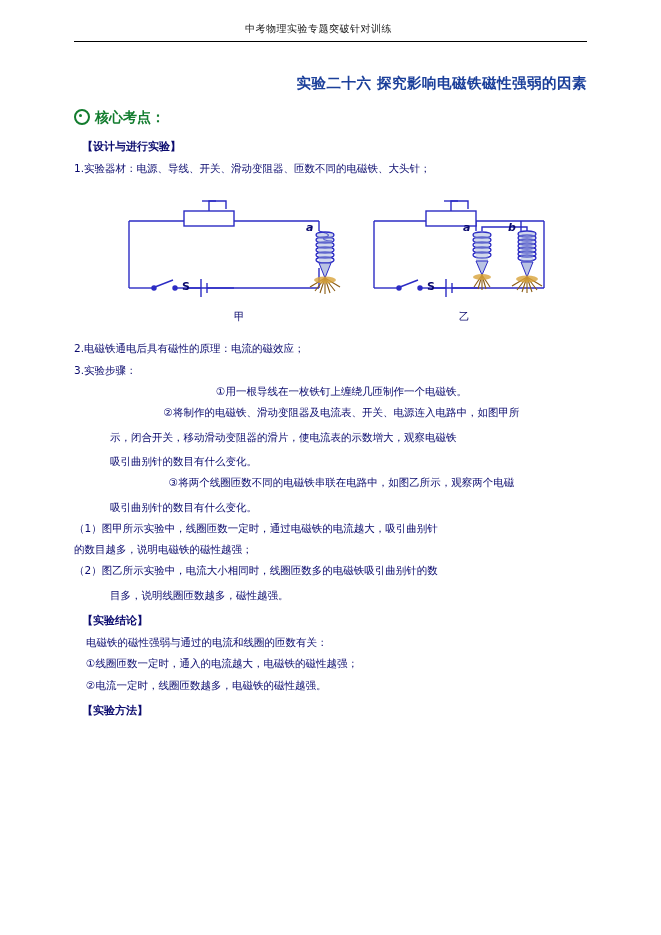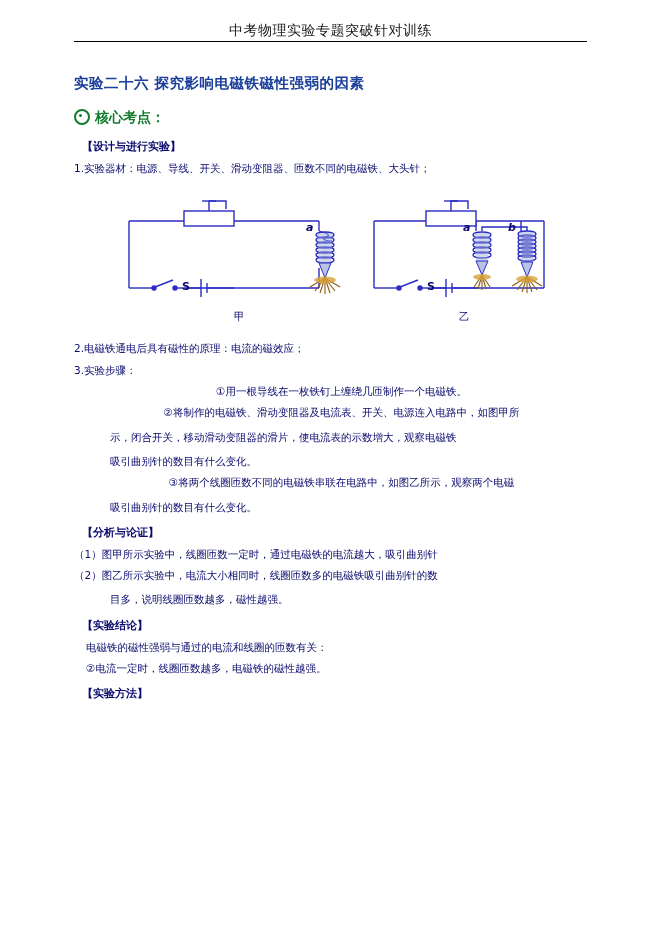--- a/index.html
+++ b/index.html
@@ -12,24 +12,24 @@
     height: 935px;
     background: #ffffff;
     position: relative;
     margin: 0 auto;
     font-family: "DejaVu Sans", "Liberation Sans", sans-serif;
     overflow: hidden;
   }
   .header {
     position: absolute;
     top: 22px;
-    left: 74px;
+    left: 62px;
     width: 513px;
     text-align: center;
-    font-size: 14px;
+    font-size: 10px;
     color: #1a1a1a;
     letter-spacing: 0.5px;
   }
   .header-rule {
     position: absolute;
     top: 41px;
     left: 74px;
     width: 513px;
     height: 0;
     border-top: 1px solid #000;
@@ -37,21 +37,21 @@
   .content {
     position: absolute;
     top: 62px;
     left: 74px;
     width: 513px;
   }
   .title {
     color: #1b3f9a;
     font-size: 14.5px;
     font-weight: bold;
-    text-align: left;
+    text-align: right;
     margin: 12px 0 16px 0;
     letter-spacing: 0.5px;
   }
   .section-head {
     color: #127c2e;
     font-size: 14px;
     font-weight: bold;
     margin: 0 0 12px 0;
     display: flex;
     align-items: flex-start;
@@ -275,25 +275,26 @@
 
     <div class="para">2.电磁铁通电后具有磁性的原理：电流的磁效应；</div>
     <div class="para">3.实验步骤：</div>
     <div class="para hang">①用一根导线在一枚铁钉上缠绕几匝制作一个电磁铁。</div>
     <div class="para hang">②将制作的电磁铁、滑动变阻器及电流表、开关、电源连入电路中，如图甲所</div>
     <div class="para indent2">示，闭合开关，移动滑动变阻器的滑片，使电流表的示数增大，观察电磁铁</div>
     <div class="para indent2">吸引曲别针的数目有什么变化。</div>
     <div class="para hang">③将两个线圈匝数不同的电磁铁串联在电路中，如图乙所示，观察两个电磁</div>
     <div class="para indent2">吸引曲别针的数目有什么变化。</div>
 
-    <div class="sub-head">【分析与论证】</div>
     <div class="para">（1）图甲所示实验中，线圈匝数一定时，通过电磁铁的电流越大，吸引曲别针</div>
+    <div class="para">的数目越多，说明电磁铁的磁性越强；</div>
     <div class="para">（2）图乙所示实验中，电流大小相同时，线圈匝数多的电磁铁吸引曲别针的数</div>
     <div class="para indent2">目多，说明线圈匝数越多，磁性越强。</div>
 
     <div class="sub-head">【实验结论】</div>
     <div class="para indent1">电磁铁的磁性强弱与通过的电流和线圈的匝数有关：</div>
+    <div class="para indent1">①线圈匝数一定时，通入的电流越大，电磁铁的磁性越强；</div>
     <div class="para indent1">②电流一定时，线圈匝数越多，电磁铁的磁性越强。</div>
 
     <div class="sub-head">【实验方法】</div>
 
   </div>
 </div>
 
 </body></html>

